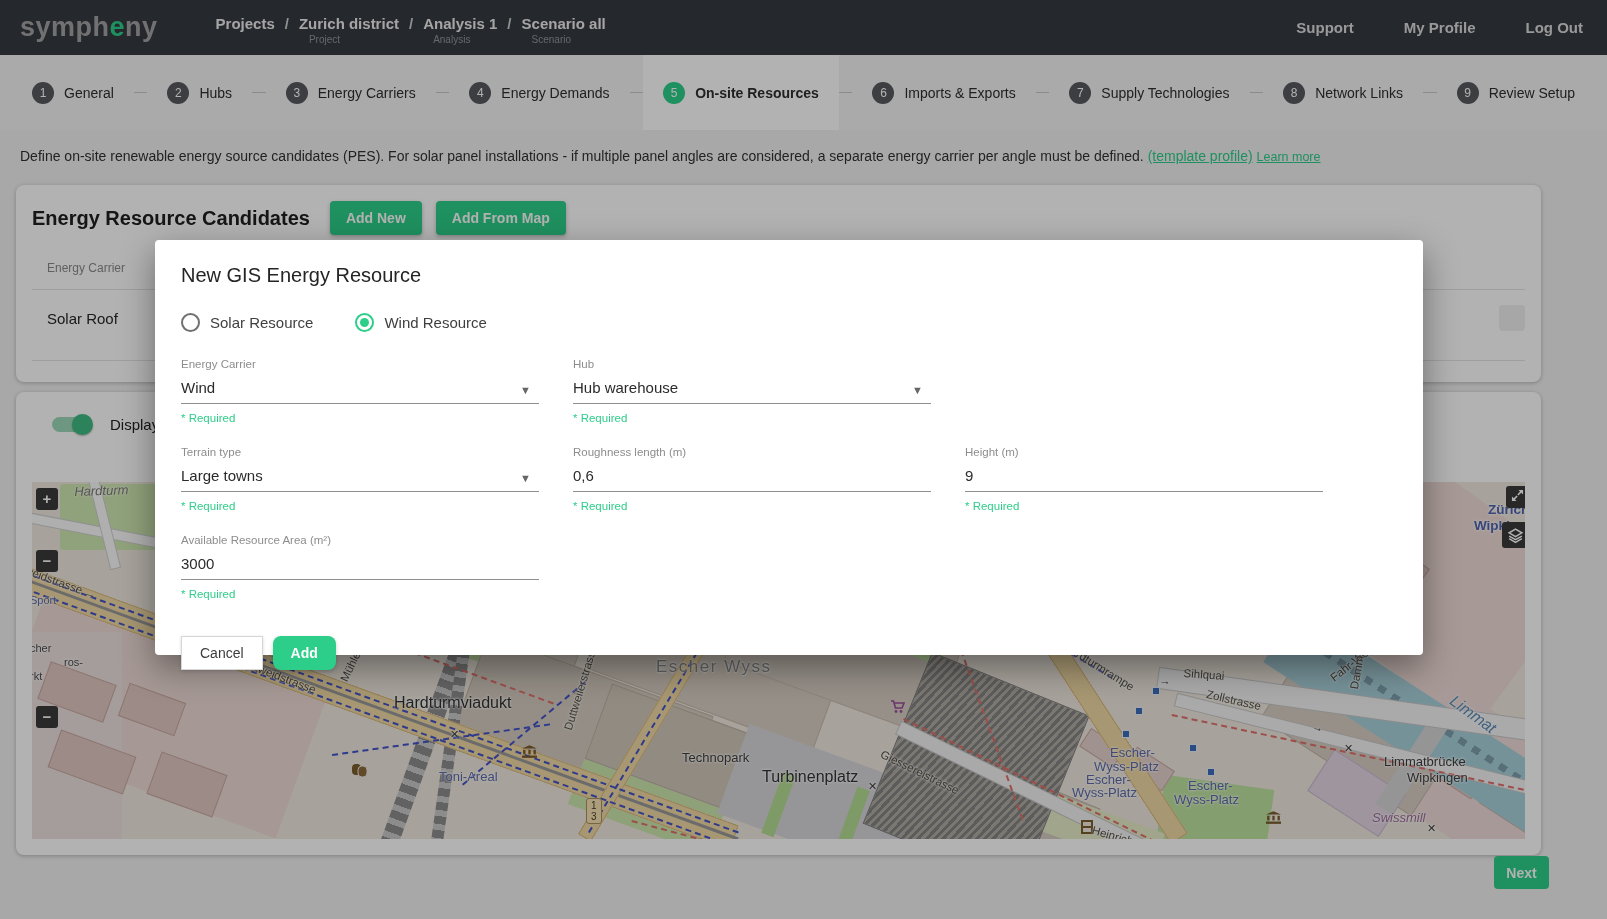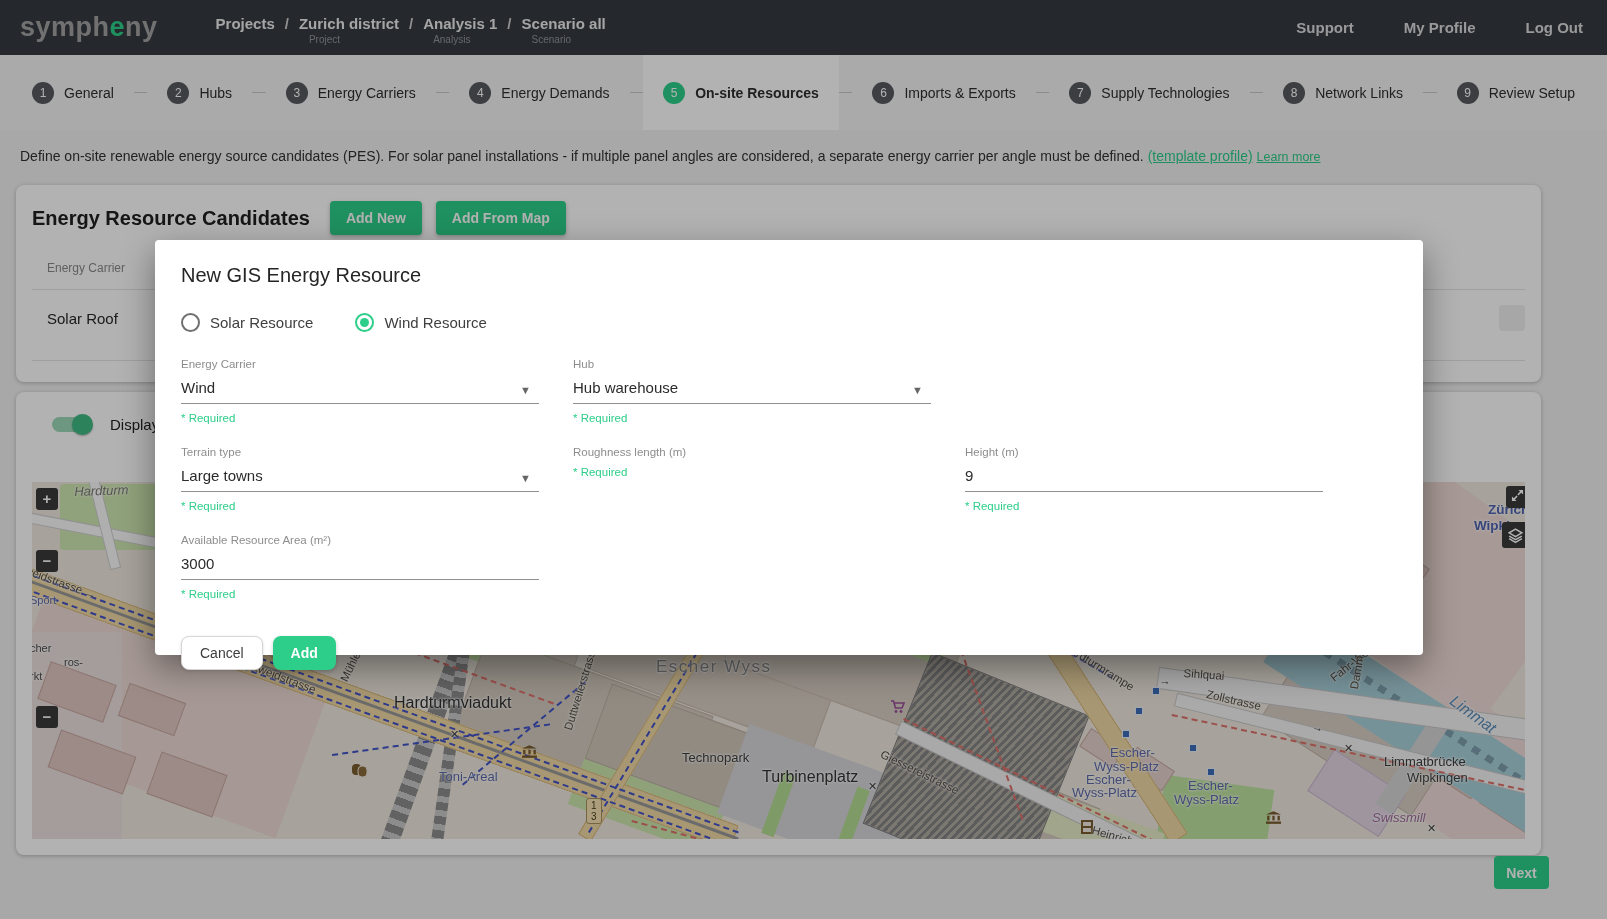--- a/index.html
+++ b/index.html
@@ -106,21 +106,21 @@
   .fields { display:grid; grid-template-columns:repeat(3,358px); column-gap:34px; row-gap:22px; margin-top:26px; }
   .field .flabel { font-size:11.5px; color:#8d8d8d; }
   .field .fval { display:flex; justify-content:space-between; align-items:flex-end;
                  border-bottom:1px solid #8f8f8f; padding:9px 2px 7px 0; }
   .field .fval .v { font-size:15px; color:#2b2b2b; }
   .field .fval .caret { font-size:11px; color:#666; margin-right:6px; }
   .field input { width:100%; border:none; border-bottom:1px solid #8f8f8f; font-size:15px; color:#2b2b2b;
                  font-family:inherit; padding:9px 0 7px 0; background:transparent; outline:none; }
   .req { margin-top:8px; font-size:11.5px; color:#2DCE89; }
   .modal-btns { display:flex; gap:10px; margin-top:36px; }
-  .btn-cancel { background:#fff; border:1px solid #d6d6d6; border-radius:8px; padding:8px 18px;
+  .btn-cancel { background:#fff; border:1px solid #d6d6d6; border-radius:0; padding:8px 18px;
                 font-size:14px; color:#3c3c3c; cursor:pointer; font-family:inherit;
                 box-shadow:0 1px 3px rgba(0,0,0,.15); }
   .btn-add { background:#2DCE89; border:none; border-radius:8px; padding:8px 18px; font-size:14px;
              font-weight:bold; color:#fff; cursor:pointer; font-family:inherit;
              box-shadow:0 2px 4px rgba(0,0,0,.2); }
 </style>
 </head>
 <body>
 
 <div class="header">
@@ -437,20 +437,21 @@
     <div class="field">
       <div class="flabel">Terrain type</div>
       <div class="fval">
         <span class="v">Large towns</span>
         <span class="caret">▼</span>
       </div>
       <div class="req">* Required</div>
     </div>
     <div class="field">
       <div class="flabel">Roughness length (m)</div>
+      <input value="0,6" style="">
       <div class="req">* Required</div>
     </div>
     <div class="field">
       <div class="flabel">Height (m)</div>
       <input value="9" style="">
       <div class="req">* Required</div>
     </div>
 
     <div class="field">
       <div class="flabel">Available Resource Area (m²)</div>

